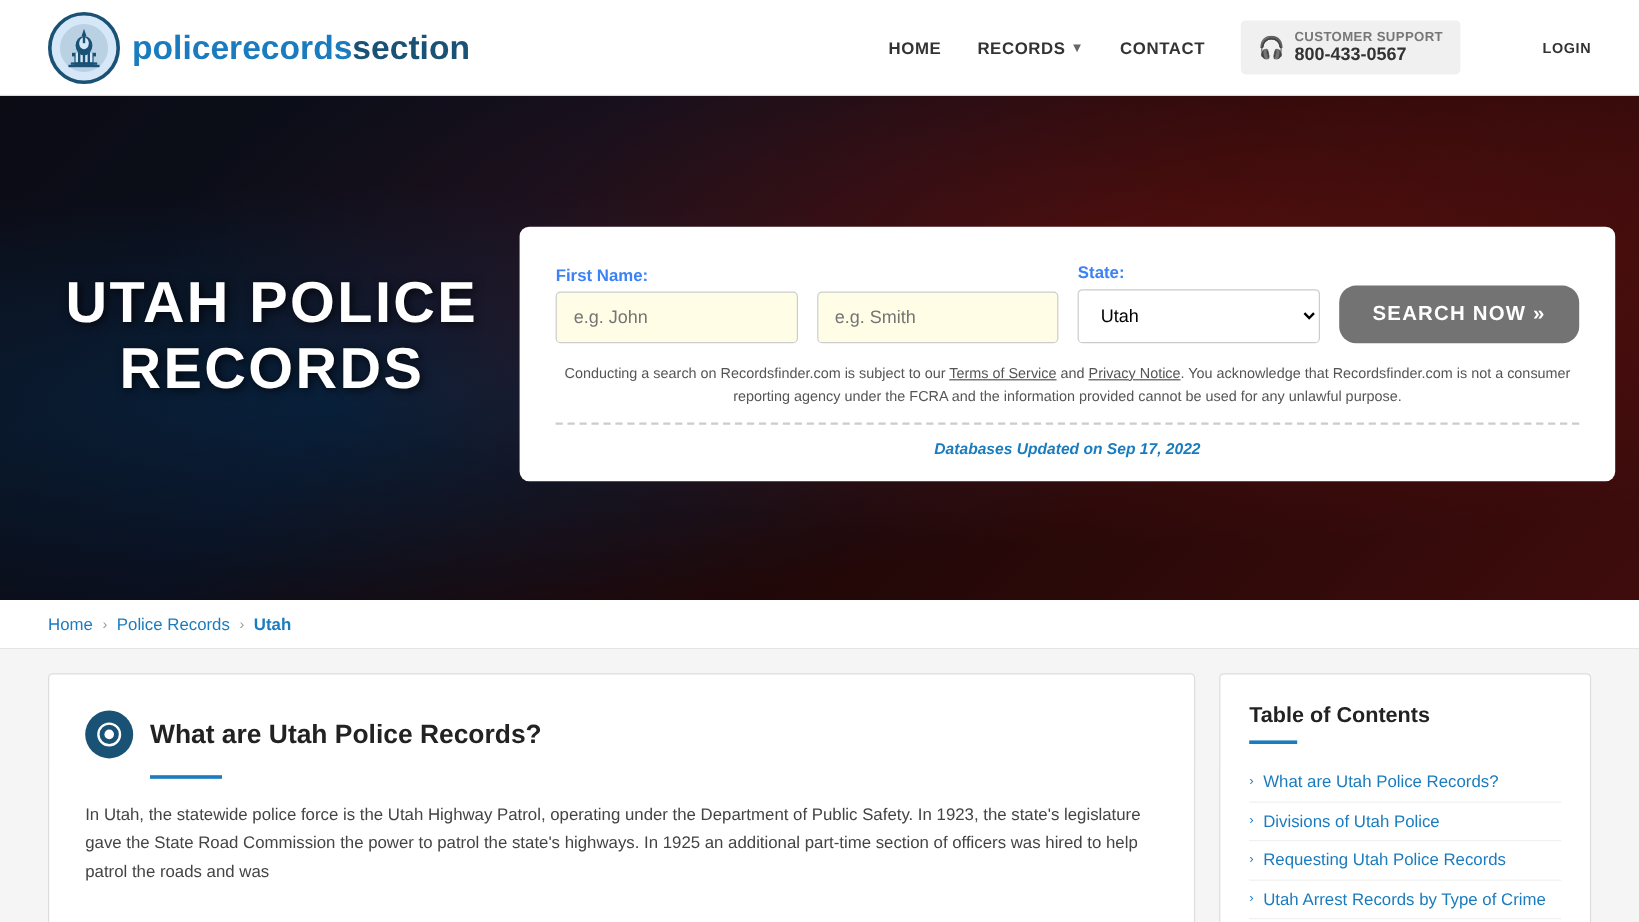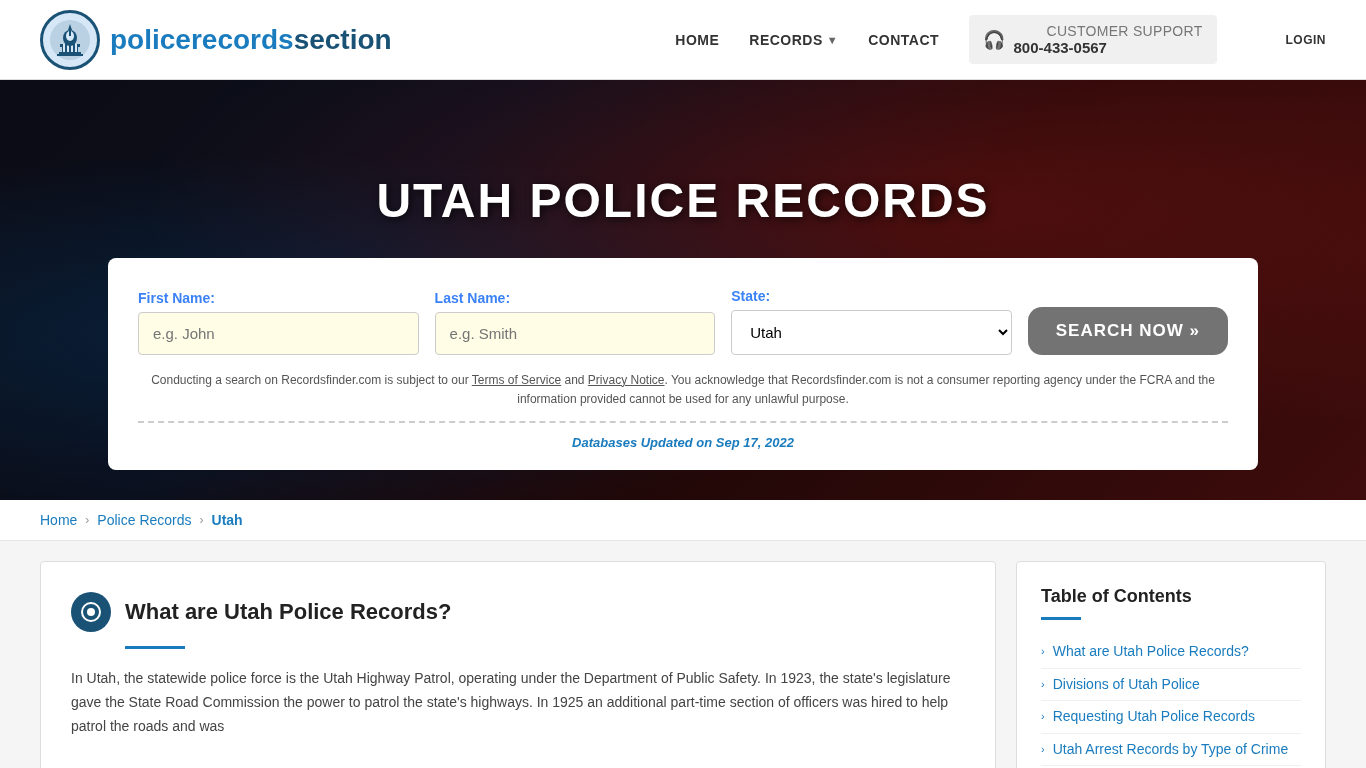--- a/index.html
+++ b/index.html
@@ -55,39 +55,39 @@
     .nav-chevron { font-size: 11px; color: #666; }
     .customer-support {
       display: flex;
       align-items: center;
       gap: 8px;
       background: #f0f0f0;
       border-radius: 4px;
       padding: 8px 14px;
     }
     .support-icon { font-size: 18px; color: #555; }
-    .support-text { font-size: 14px; color: #777; font-weight: 400; letter-spacing: 0.3px; margin-left: 33px; }
+    .support-text { font-size: 11px; color: #777; font-weight: 700; letter-spacing: 0.3px; }
     .support-number { font-size: 15px; color: #333; font-weight: 700; }
     .login-link {
       text-decoration: none;
       color: #333;
       font-size: 12px;
       font-weight: 700;
       letter-spacing: 0.5px;
       margin-left: 39px;
     }
 
     
     .hero {
       position: relative;
       background: linear-gradient(rgba(0,0,0,0.55), rgba(0,0,0,0.55)),
         linear-gradient(135deg, #1a1a2e 0%, #16213e 30%, #4a1010 60%, #8b1a1a 100%);
       min-height: 420px;
       display: flex;
-      flex-direction: column;
+      flex-direction: row;
       align-items: center;
       padding: 40px 20px 30px;
       justify-content: flex-end;
     }
     .hero-overlay {
       position: absolute;
       inset: 0;
       background: 
         radial-gradient(ellipse at 70% 30%, rgba(180,30,30,0.3) 0%, transparent 60%),
         radial-gradient(ellipse at 20% 60%, rgba(0,100,180,0.2) 0%, transparent 50%);
@@ -330,21 +330,20 @@
 <section class="hero">
   <div class="hero-overlay"></div>
   <h1 class="hero-title">UTAH POLICE RECORDS</h1>
   <div class="search-box">
     <div class="search-row">
       <div class="field-group">
         <label>First Name:</label>
         <input type="text" placeholder="e.g. John" style="">
       </div>
       <div class="field-group">
-        <label>Last Name:</label>
         <input type="text" placeholder="e.g. Smith" style="">
       </div>
       <div class="field-group">
         <label>State:</label>
         <select><option value="Utah">Utah</option></select>
       </div>
       <button class="search-btn">SEARCH NOW »</button>
     </div>
     <p class="legal-text">
       <span>Conducting a search on Recordsfinder.com is subject to our </span><a href="#">Terms of Service</a><span> and </span><a href="#">Privacy Notice</a><span>. You acknowledge that Recordsfinder.com is not a consumer reporting agency under the FCRA and the information provided cannot be used for any unlawful purpose.</span>

